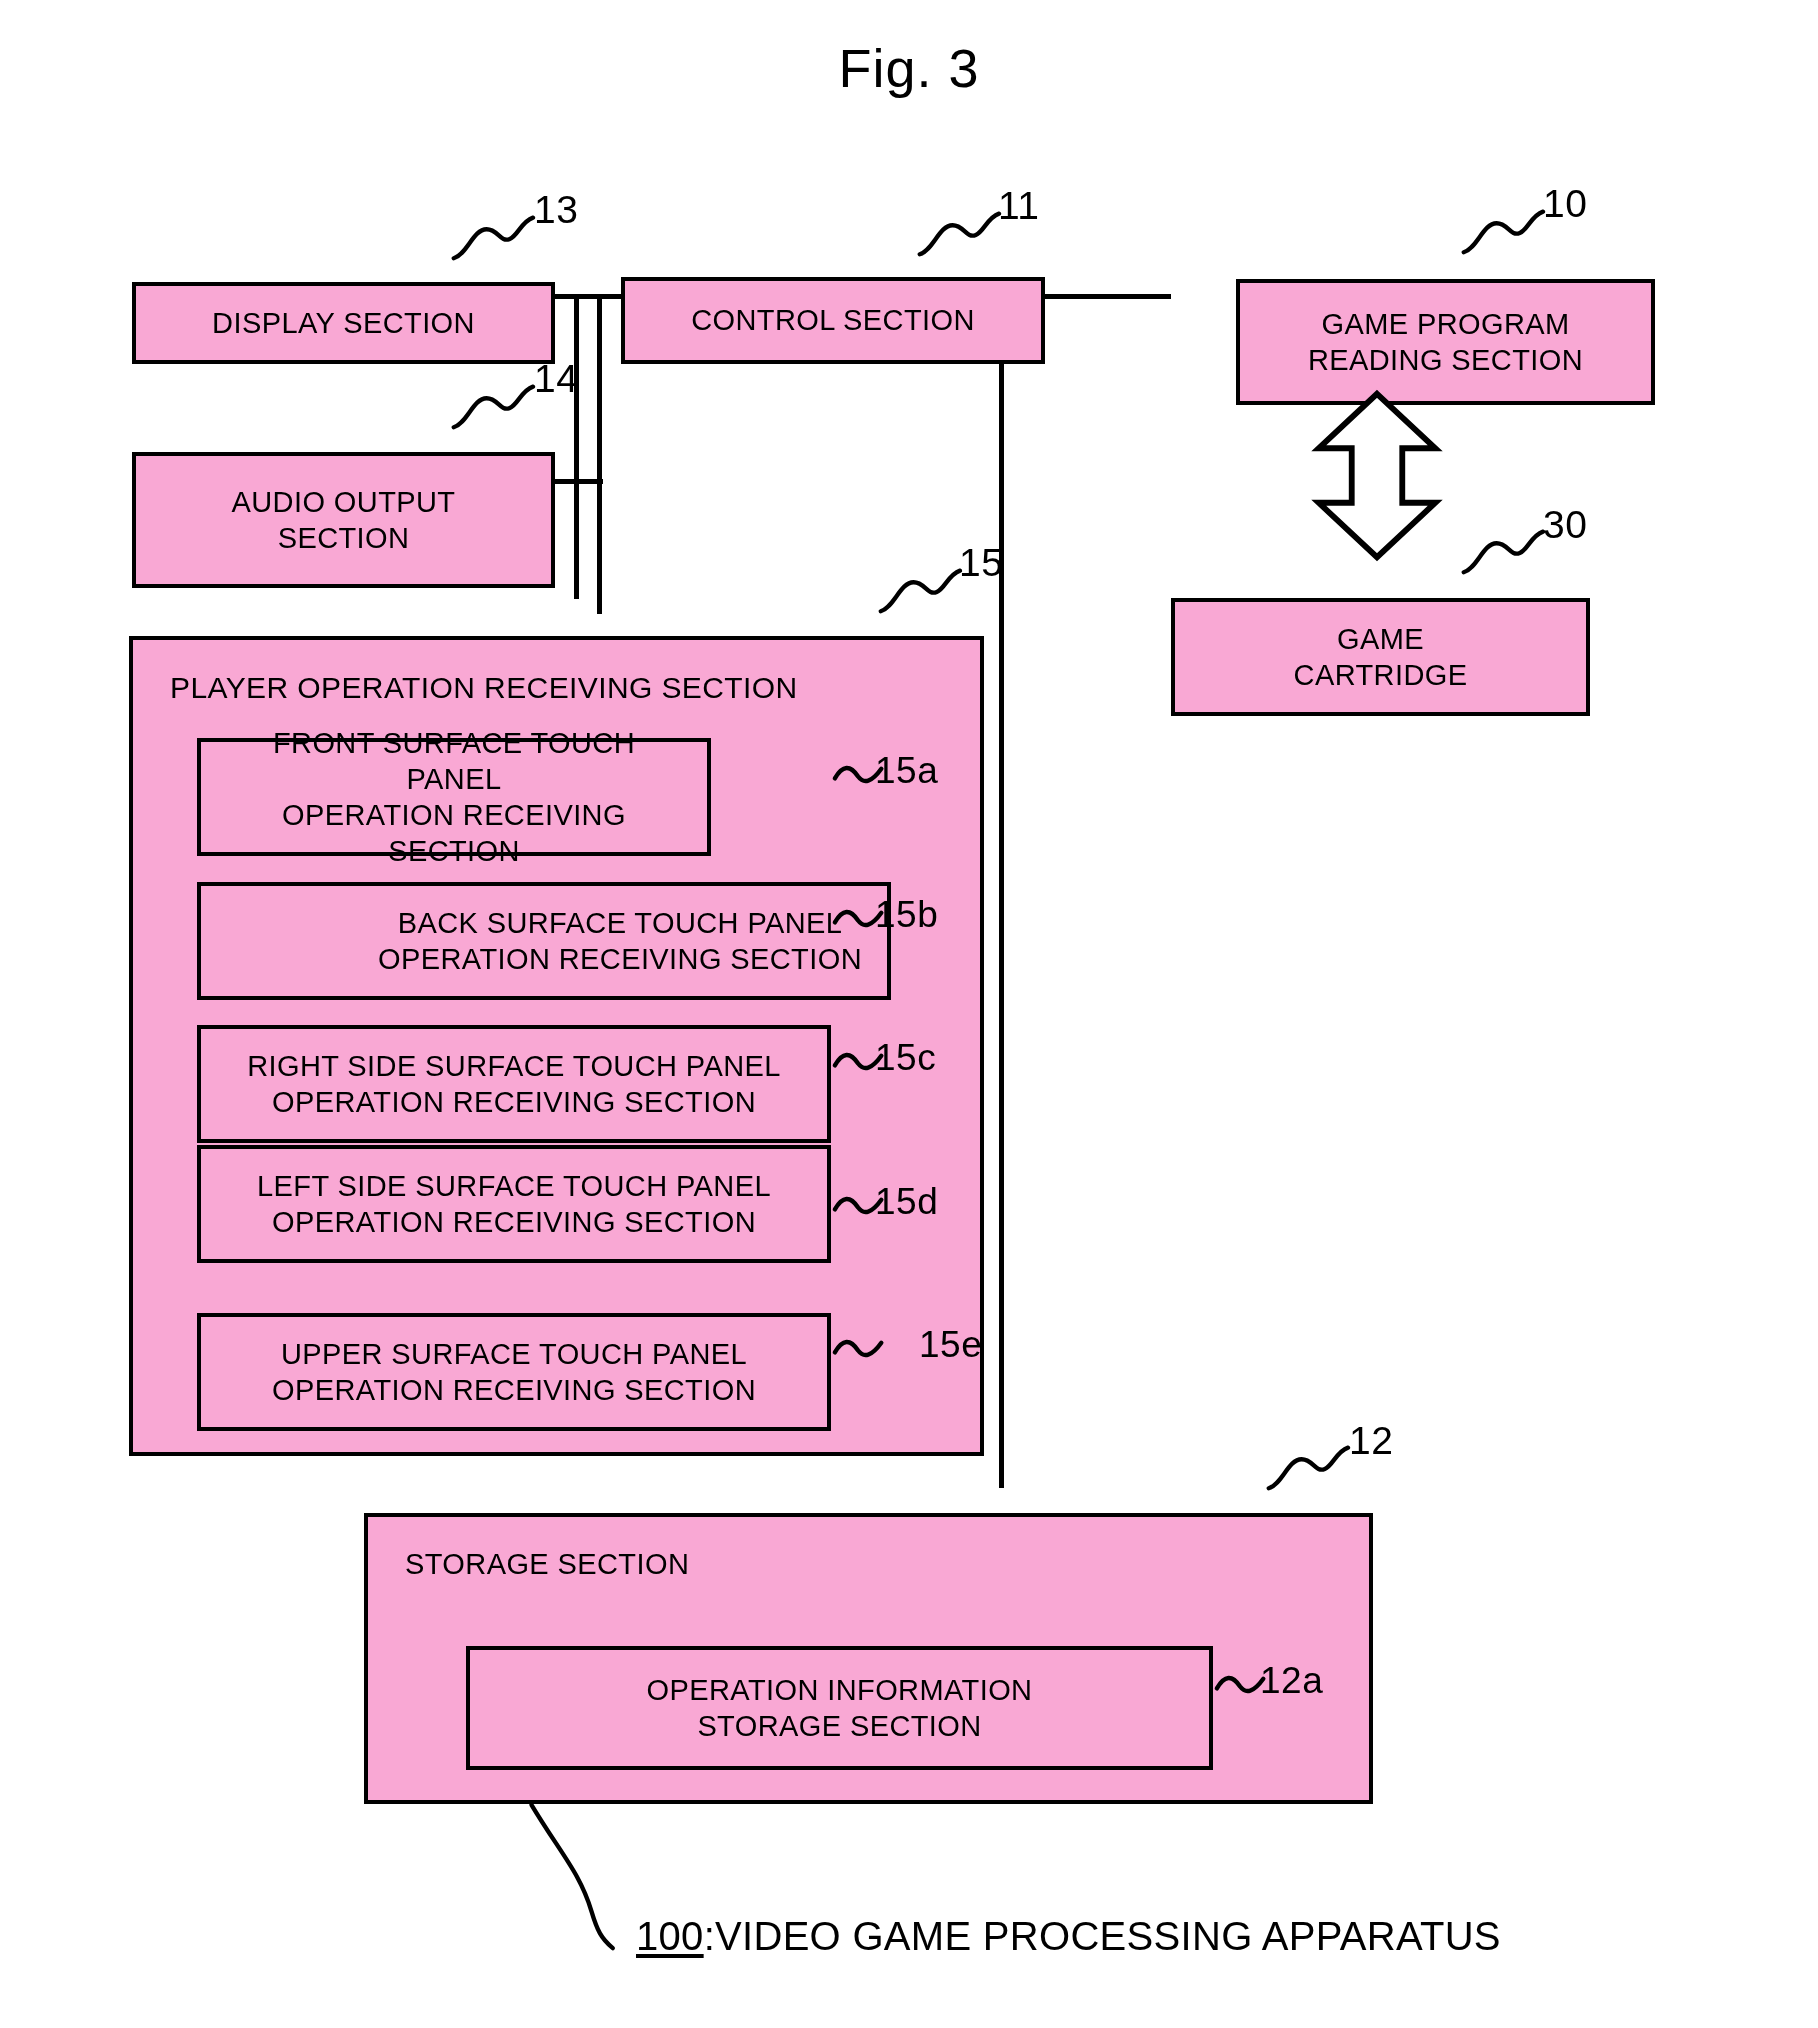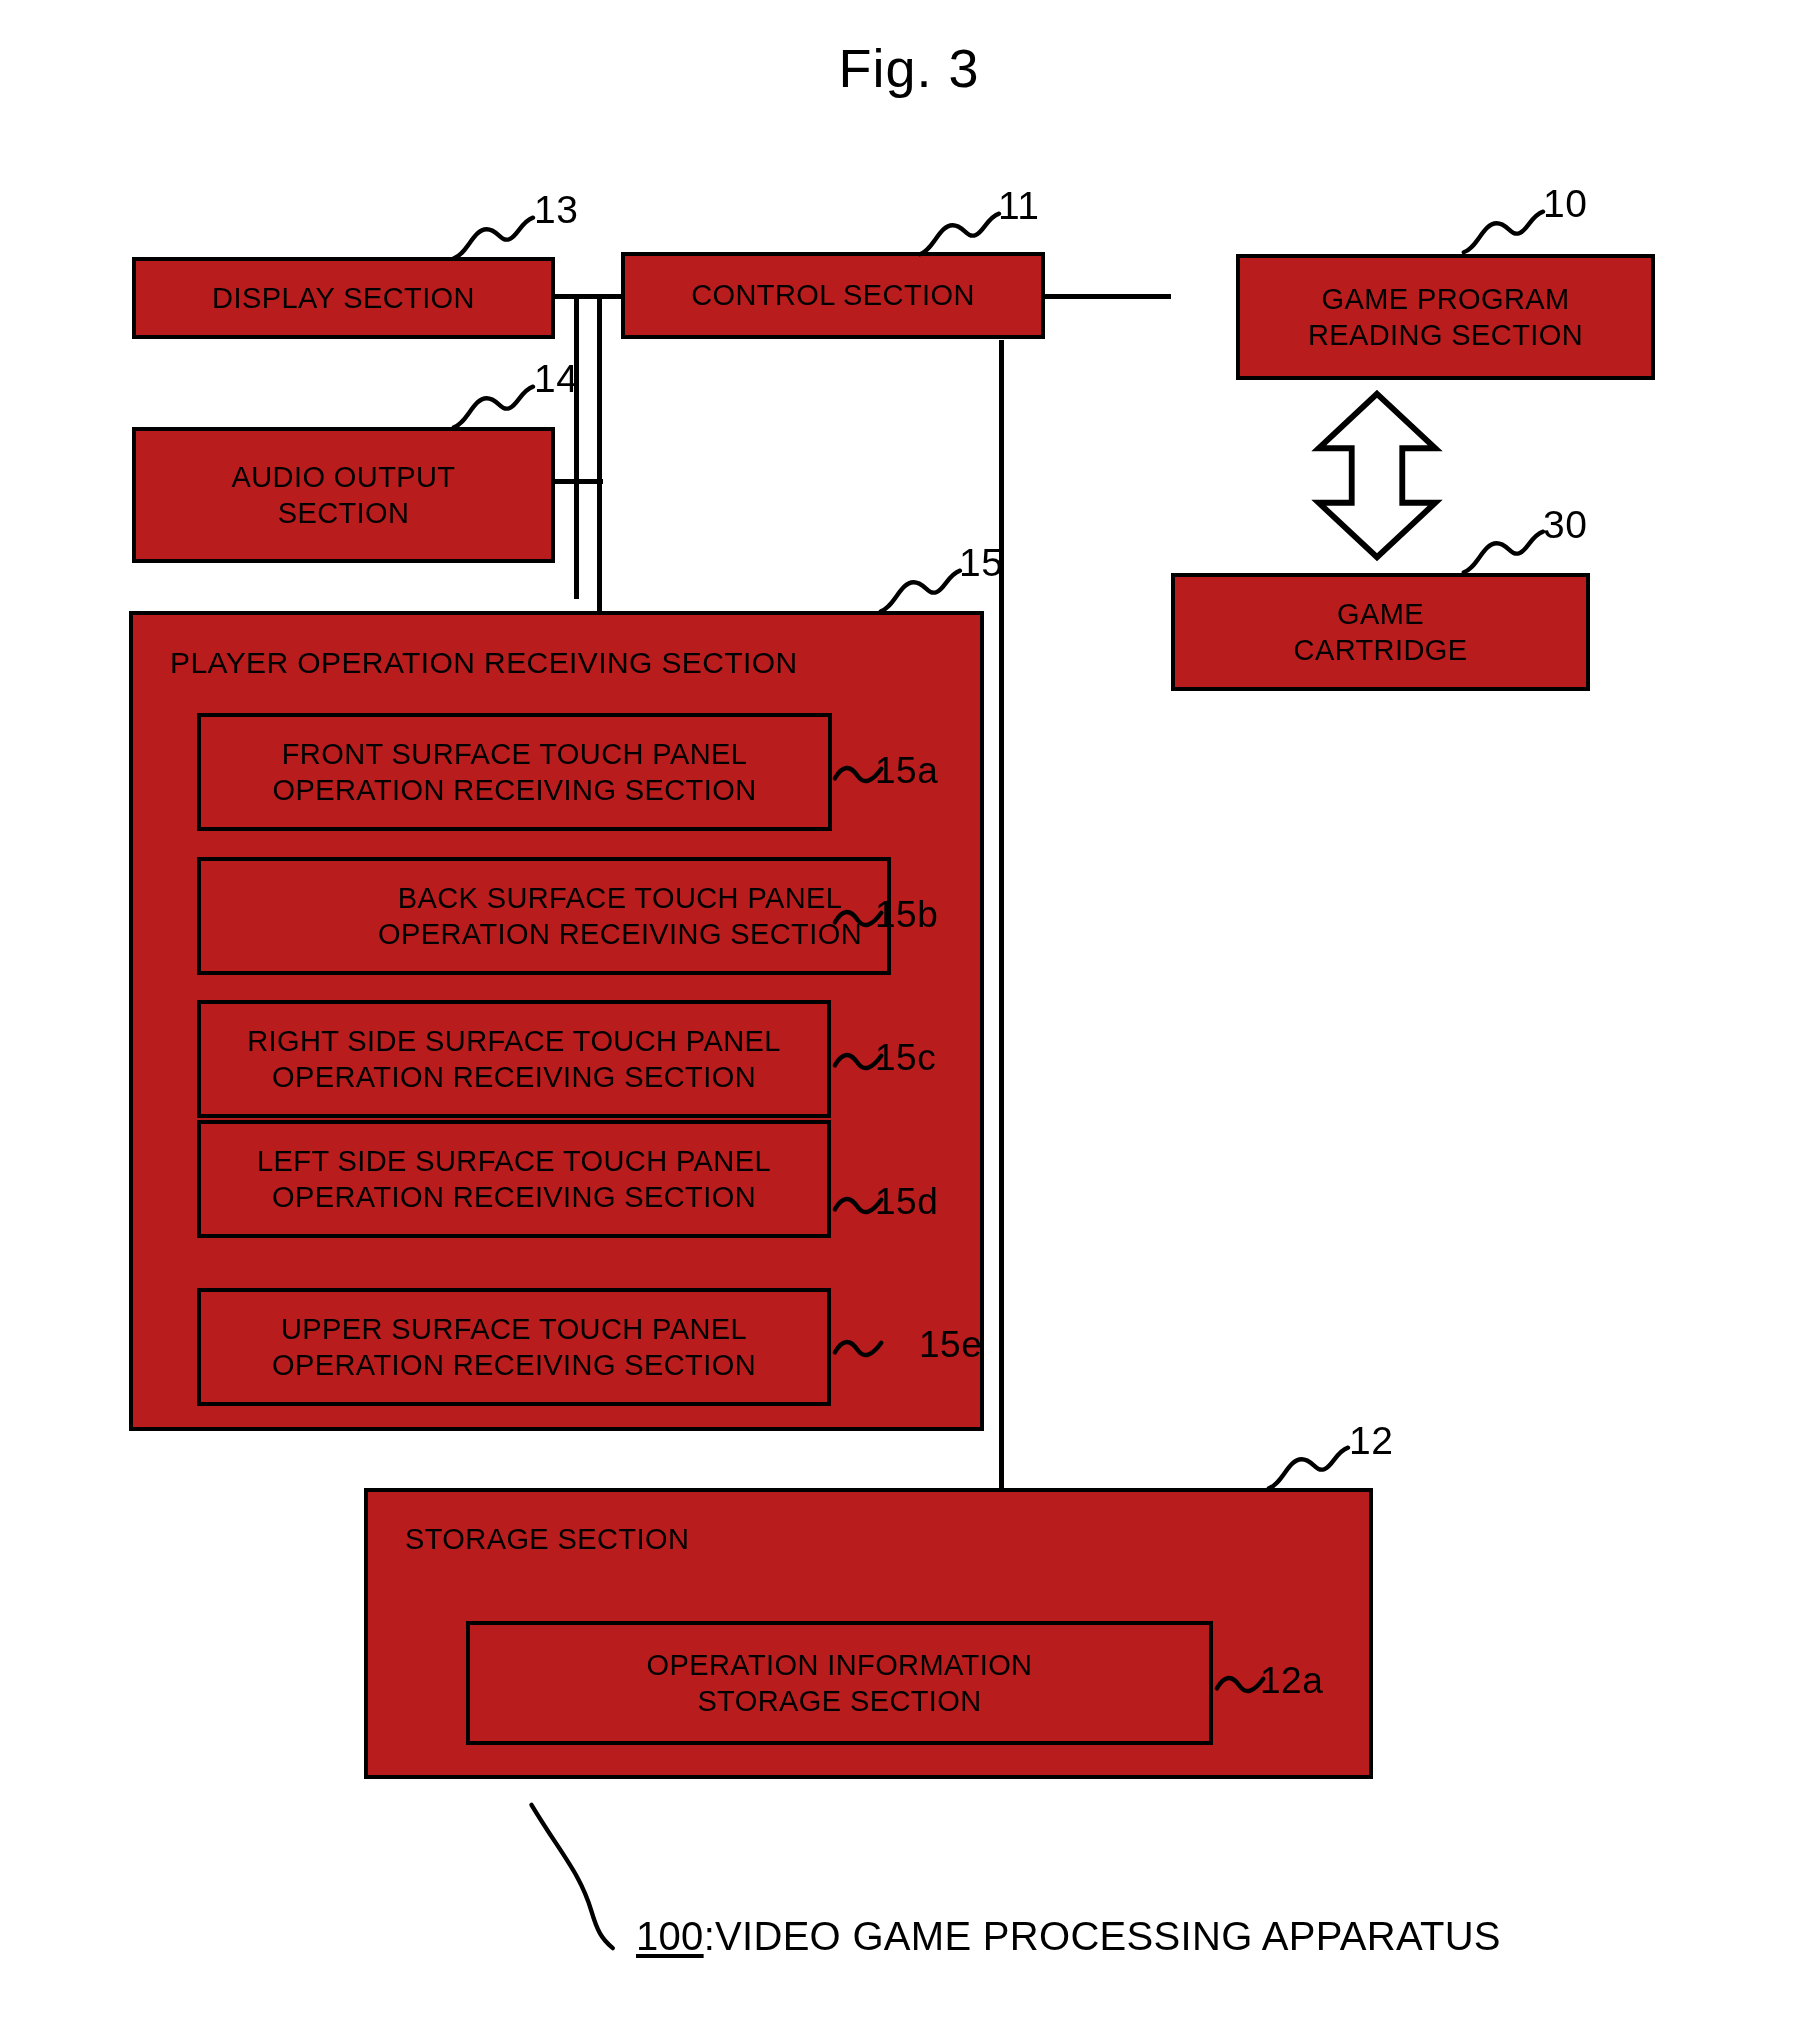--- a/index.html
+++ b/index.html
@@ -29,29 +29,30 @@
     font-size: 54px;
     font-weight: 400;
     letter-spacing: 1px;
   }
 
   
   .box {
     position: absolute;
     box-sizing: border-box;
     border: 4.9px solid #000;
-    background: #b91c1c;
+    background: #f9a8d4;
     display: flex;
     align-items: center;
     justify-content: center;
     text-align: center;
     font-size: 29px;
     line-height: 1.25;
     letter-spacing: 0.4px;
     z-index: 3;
+    margin-top: 25px;
   }
   .box.title-left {
     align-items: flex-start;
     justify-content: flex-start;
     text-align: left;
   }
   .box-inner-label {
     padding: 17.5px 25px;
     white-space: pre-line;
   }
@@ -171,21 +172,21 @@
   <div class="ref" style="left:534px; top:359px;">14</div>
 
   <div class="box title-left" style="left:129px; top:611px; width:855px; height:820px;">
     <span class="box-inner-label" style="padding:29px 0 0 37px; font-size:30px;">PLAYER OPERATION RECEIVING SECTION</span>
   </div>
   <svg class="squiggle" style="left:873px; top:561px; width:116px; height:58px;" viewBox="0 0 120 60">
     <path d="M8 52 C 22 48, 28 22, 42 22 C 54 22, 56 36, 66 32 C 74 29, 78 14, 90 10" stroke="#000" stroke-width="4.5" fill="none" stroke-linecap="round"></path>
   </svg>
   <div class="ref" style="left:959px; top:543px;">15</div>
 
-  <div class="box" style="left:197px; top:713px; width:635px; height:118px;">
+  <div class="box" style="left:197px; top:713px; width:514px; height:118px;">
     <span class="box-inner-label">FRONT SURFACE TOUCH PANEL
 OPERATION RECEIVING SECTION</span>
   </div>
   <svg class="squiggle" style="left:831px; top:753px; width:60px; height:45px;" viewBox="0 0 62 46">
     <path d="M4 26 C 12 12, 20 12, 28 24 C 34 32, 42 30, 52 16" stroke="#000" stroke-width="4.5" fill="none" stroke-linecap="round"></path>
   </svg>
   <div class="ref ref-small" style="left:875px; top:752px;">15a</div>
 
   <div class="box" style="left:197px; top:857px; width:694px; height:118px;justify-content:flex-end;">
     <span class="box-inner-label">BACK SURFACE TOUCH PANEL

